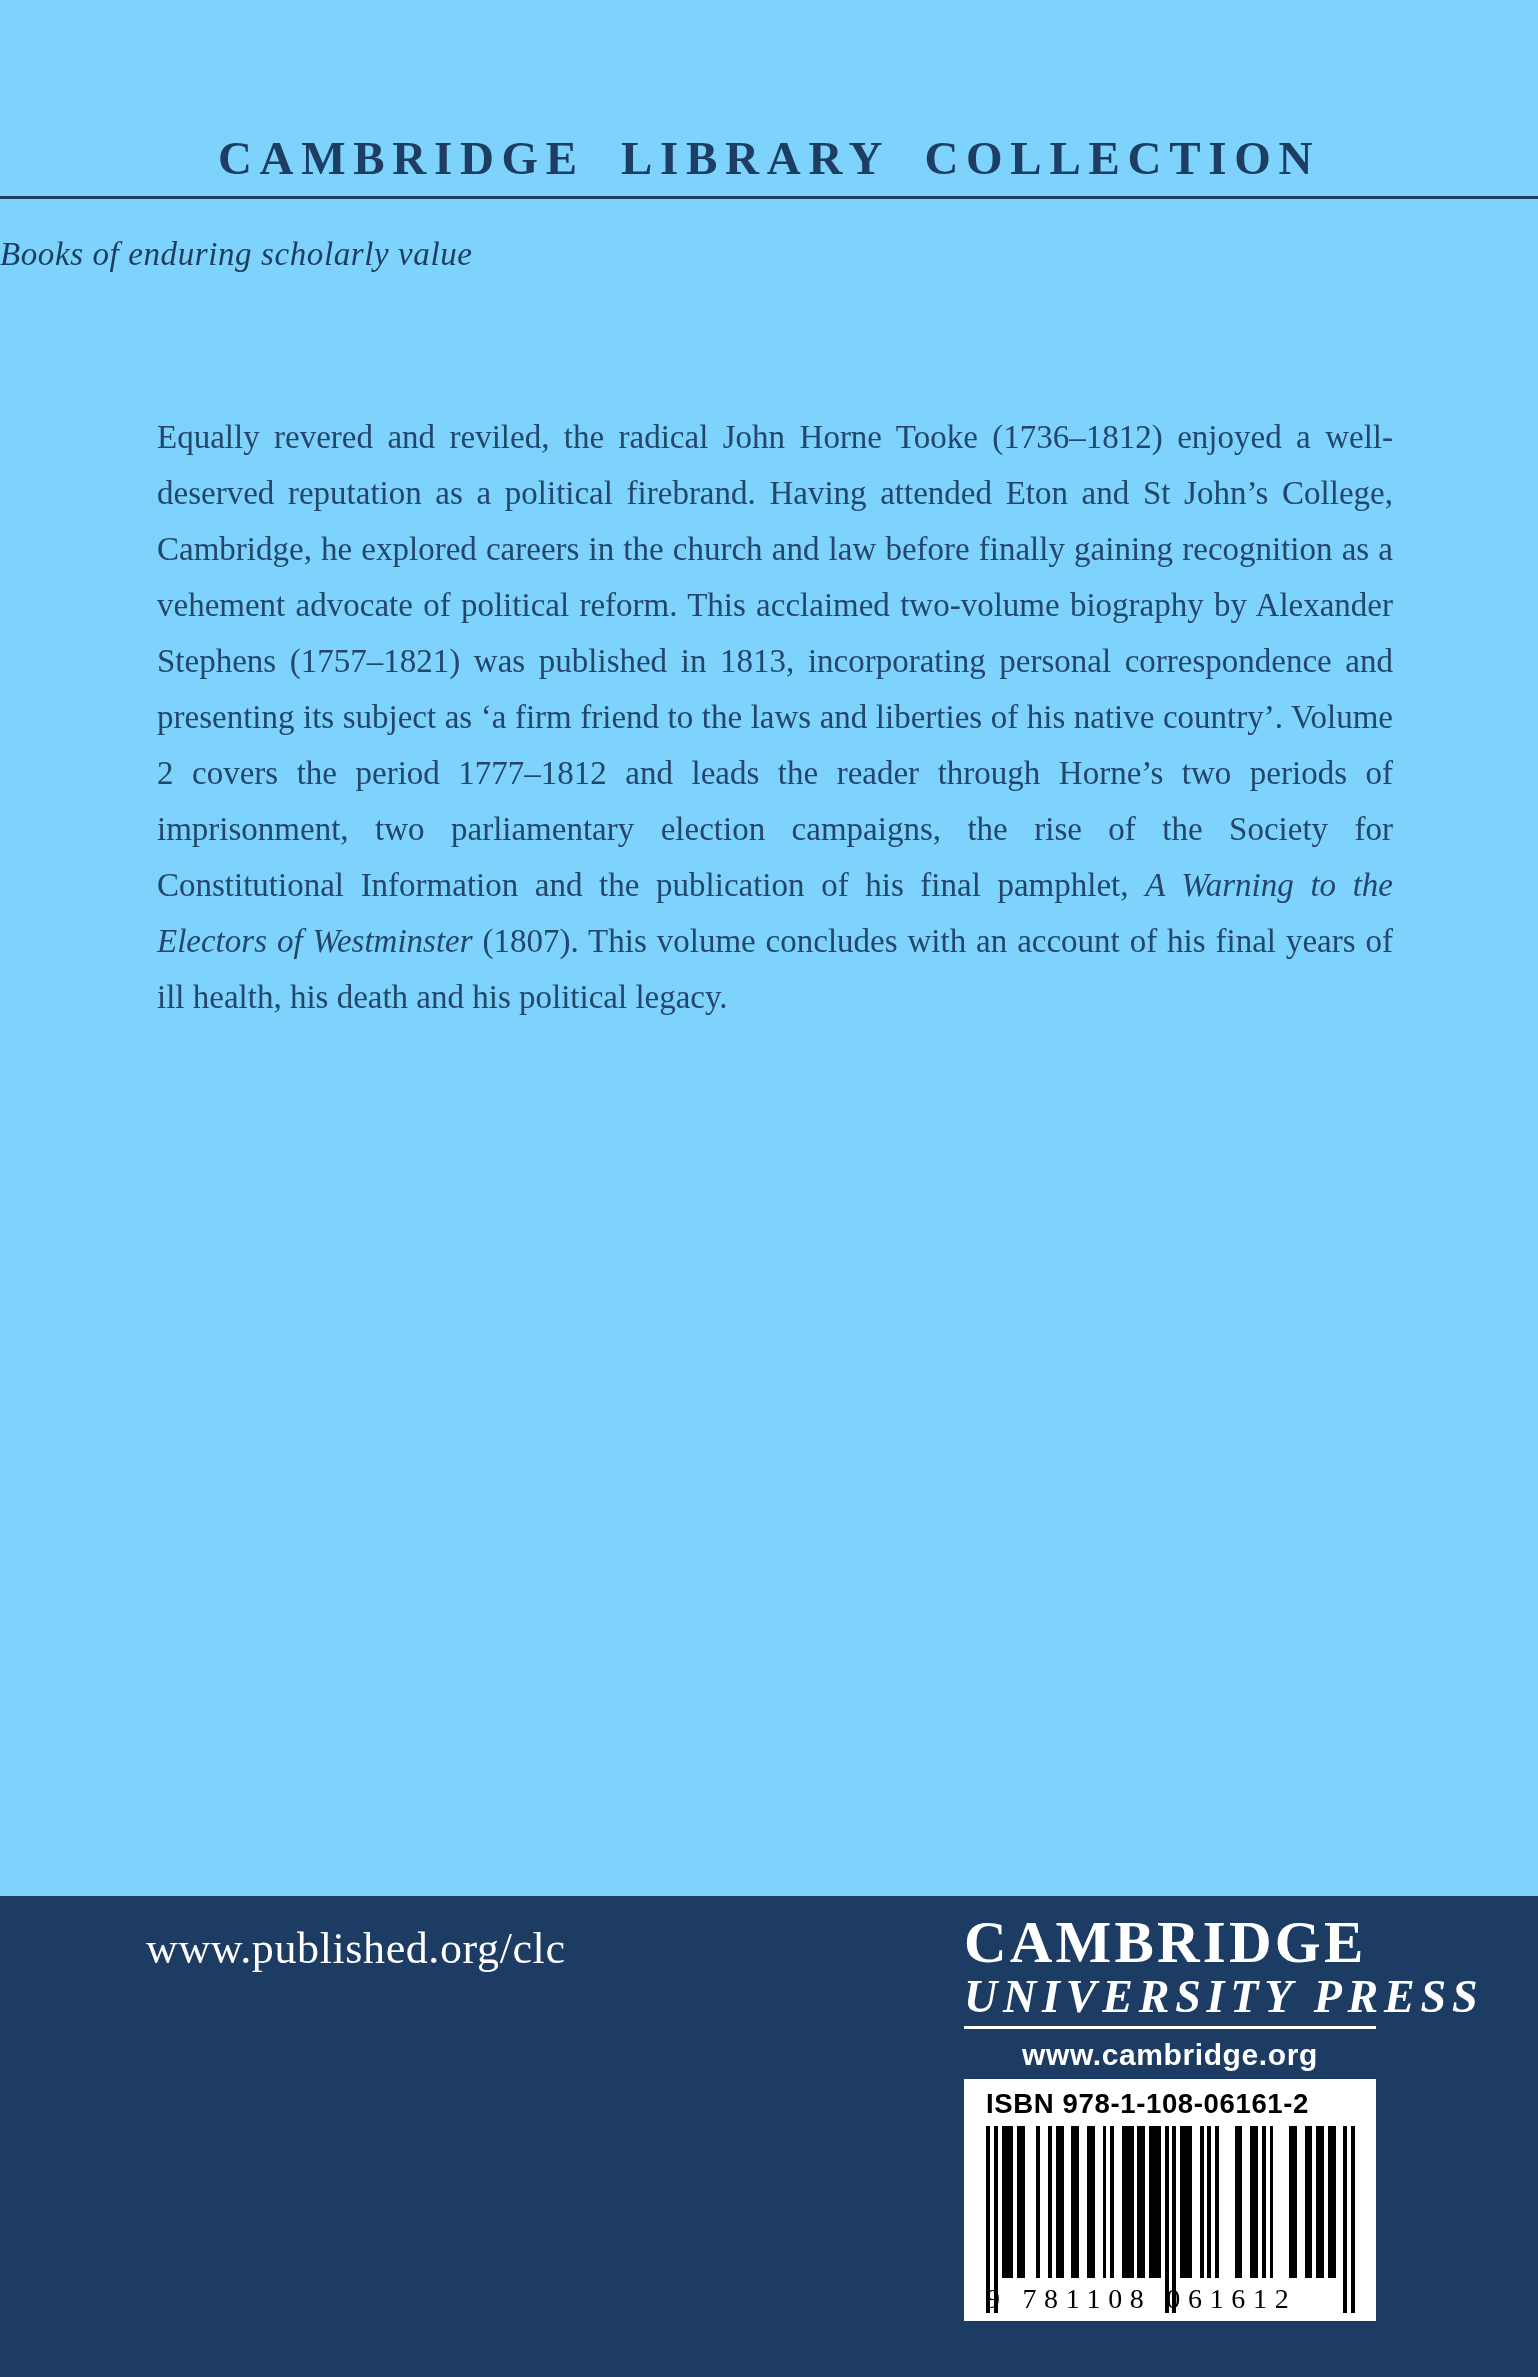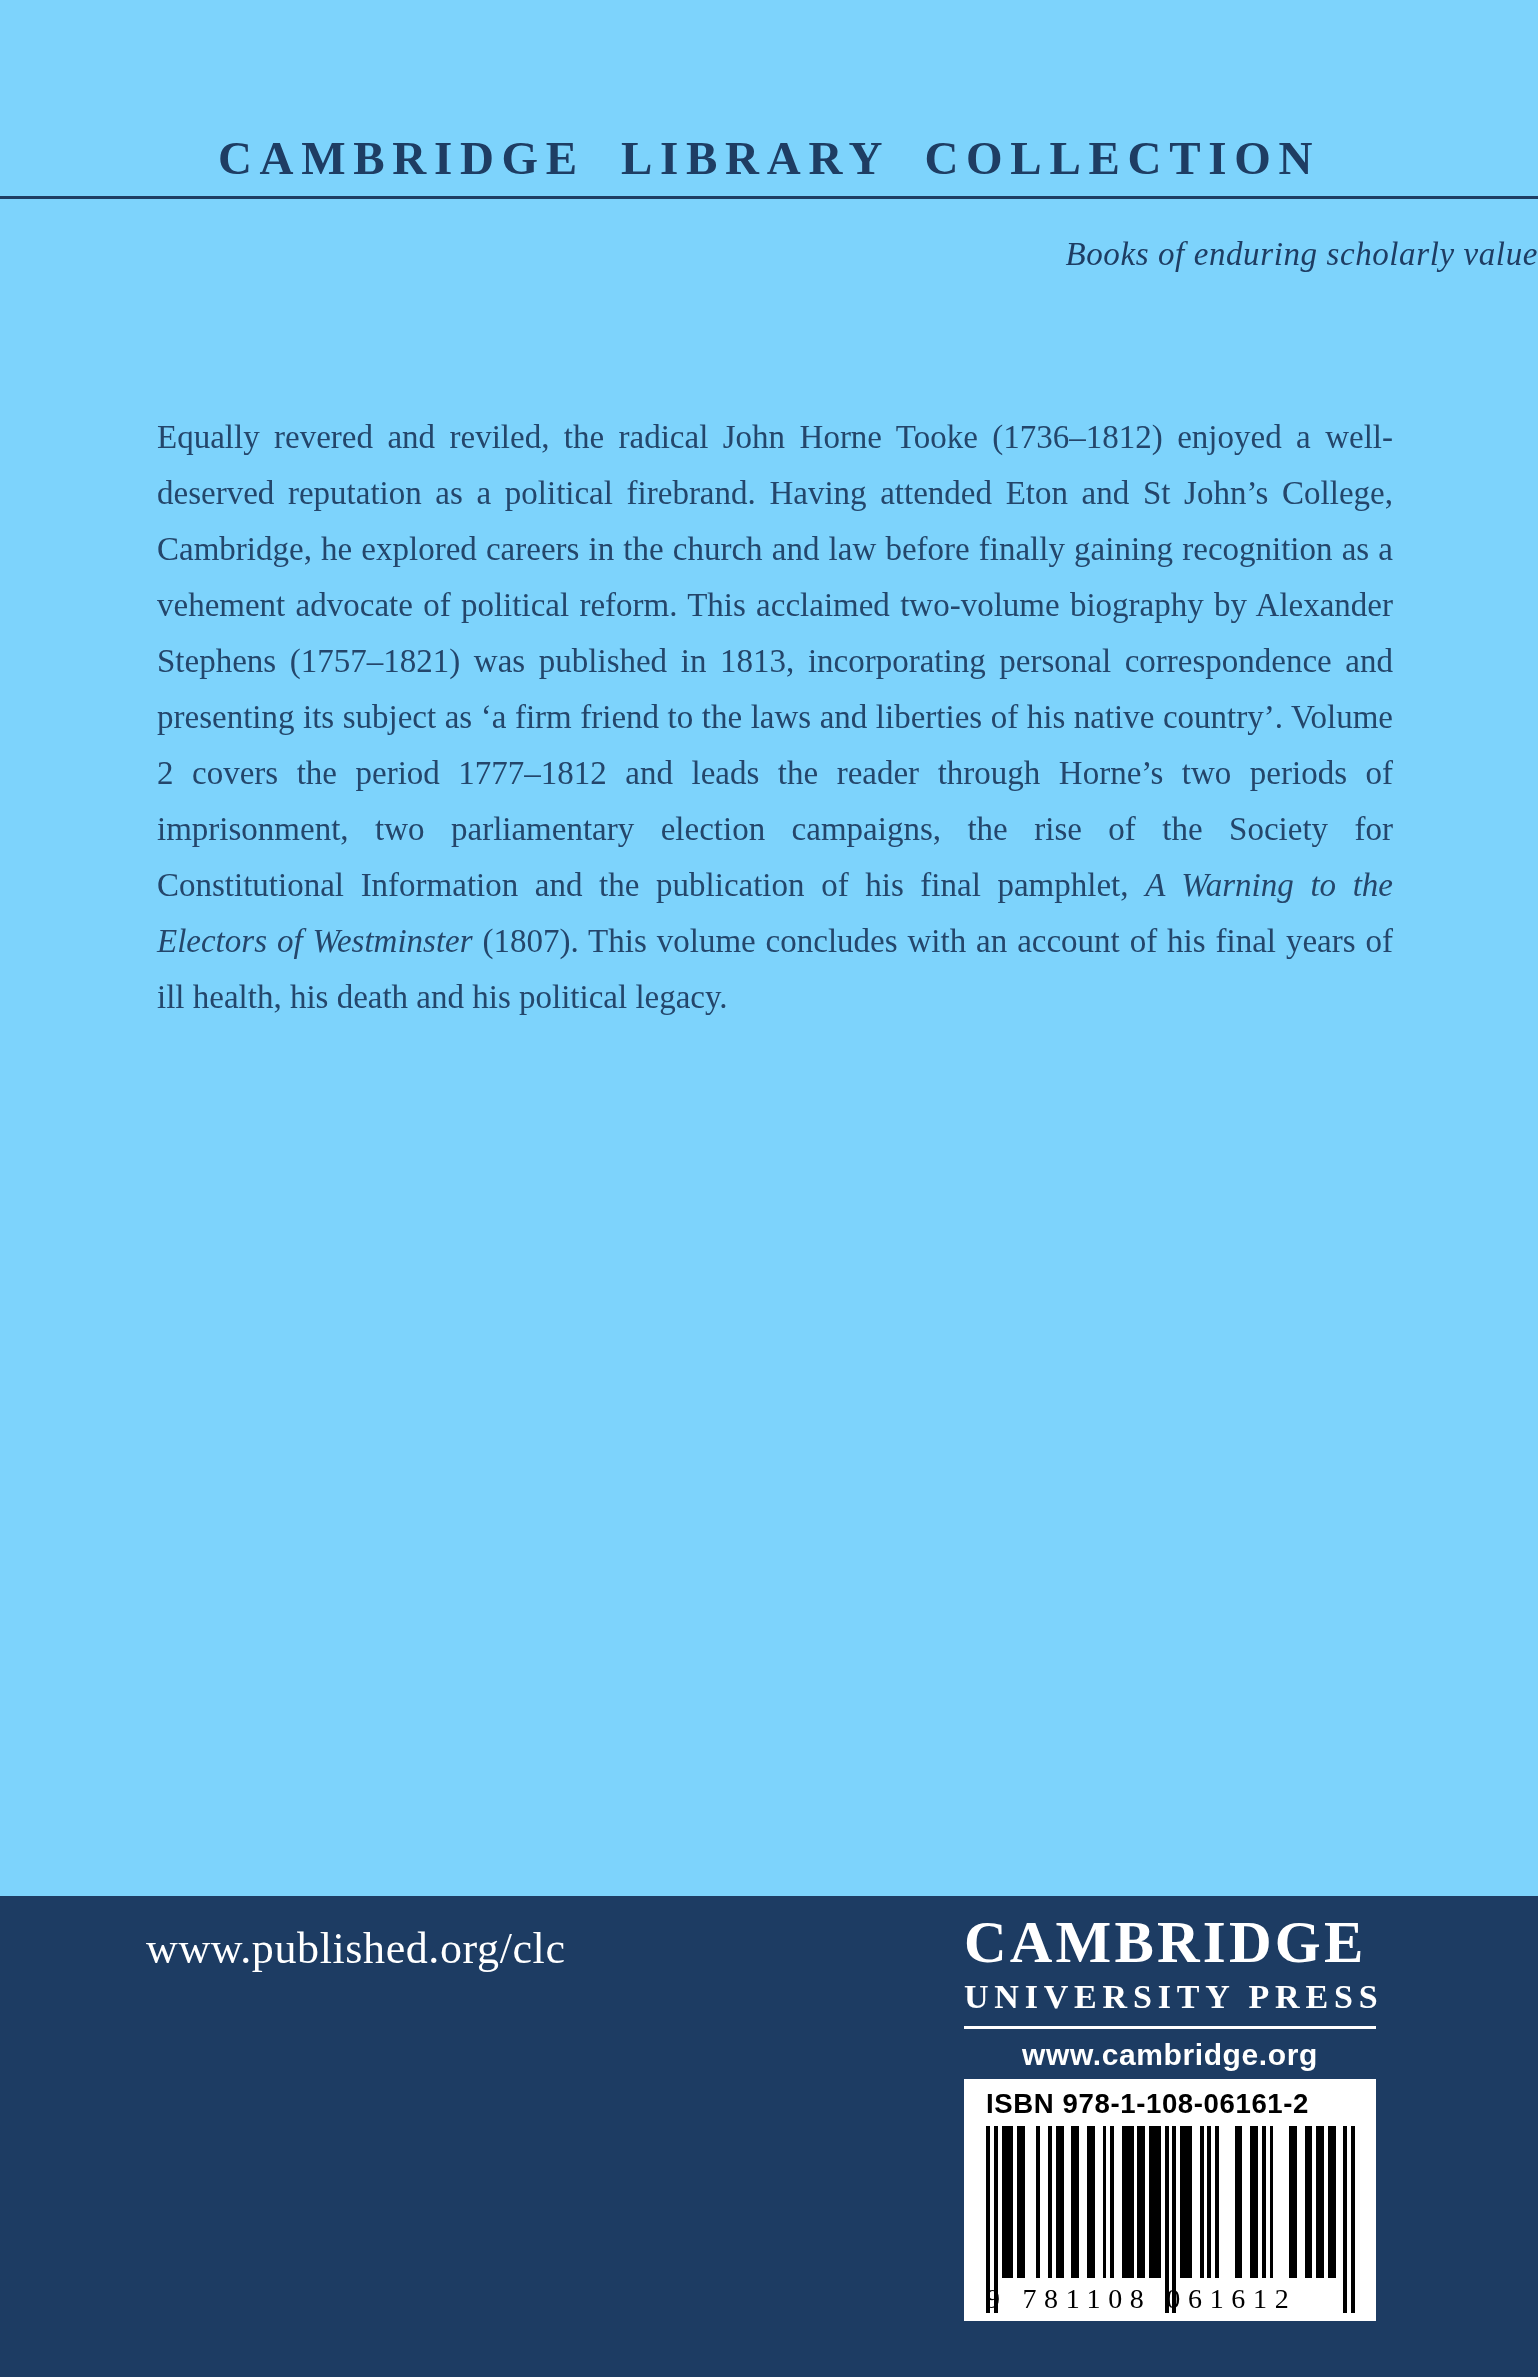--- a/index.html
+++ b/index.html
@@ -22,21 +22,21 @@
     font-size:47px;font-weight:bold;
     letter-spacing:7.7px;word-spacing:16.7px;
     color:#1e3d63;
   }
   .header-rule{
     position:absolute;top:196px;left:0;width:100%;height:2.6px;
     background:#1e3d63;
   }
   .tagline{
     position:absolute;top:236px;left:0;width:100%;
-    text-align:right;
+    text-align:left;
     font-style:italic;
     font-size:33px;
     letter-spacing:0.6px;
     color:#1e3d63;
   }
 
   
   .blurb{
     position:absolute;top:409px;left:157px;width:1236px;
     margin:0;
@@ -61,25 +61,26 @@
     position:absolute;left:964px;top:15.4px;width:412px;
     color:#ffffff;
   }
   .pub-name{
     font-size:59px;font-weight:bold;
     letter-spacing:3.2px;
     line-height:62px;
     white-space:nowrap;
   }
   .pub-sub{
-    font-size:34px;font-weight:bold;
+    font-size:46px;font-weight:bold;
     letter-spacing:5.8px;
     line-height:40px;
     margin-top:3.8px;
     white-space:nowrap;
+    font-style:italic;
   }
   .pub-rule{
     width:412px;height:2.6px;background:#ffffff;margin-top:9px;
   }
   .pub-url{
     font-family:"Liberation Sans", sans-serif;
     font-size:30px;font-weight:bold;
     letter-spacing:0.6px;
     margin-top:9px;
     text-align:center;

